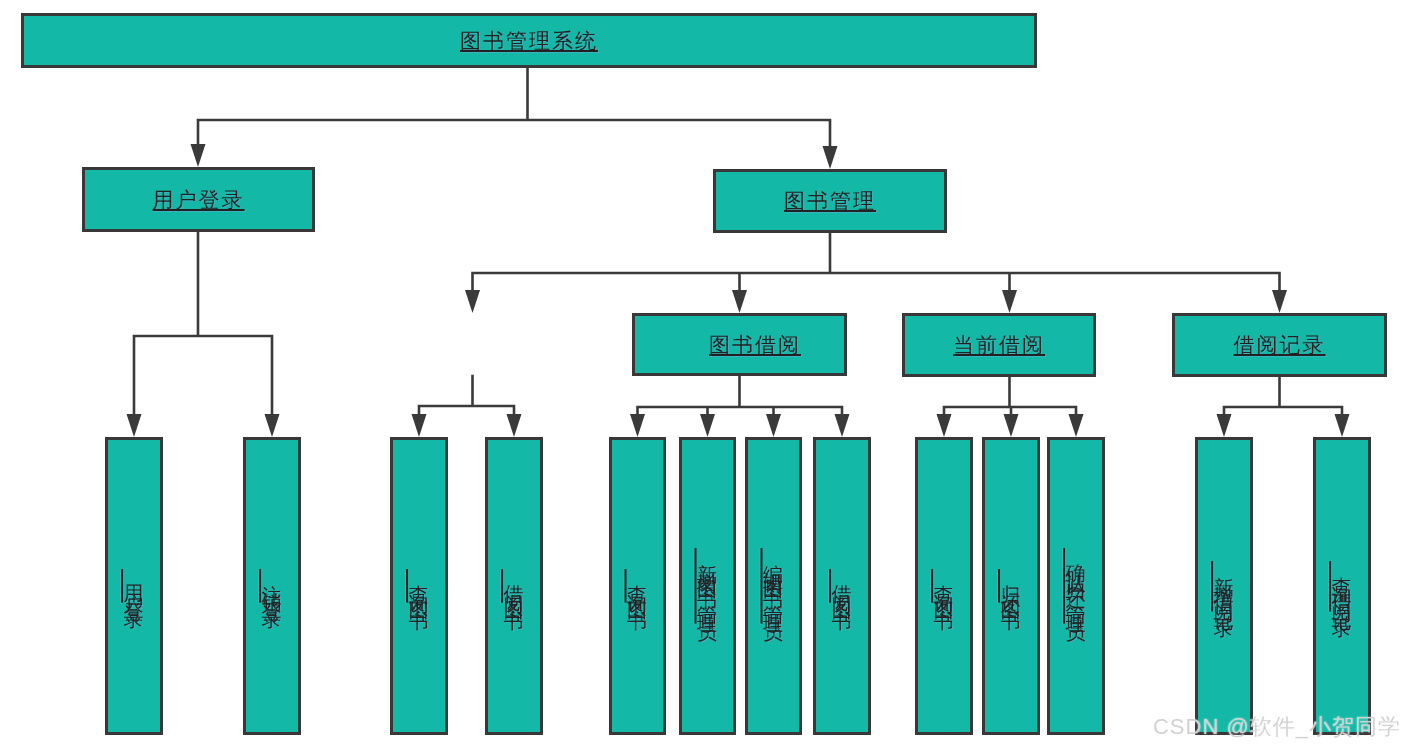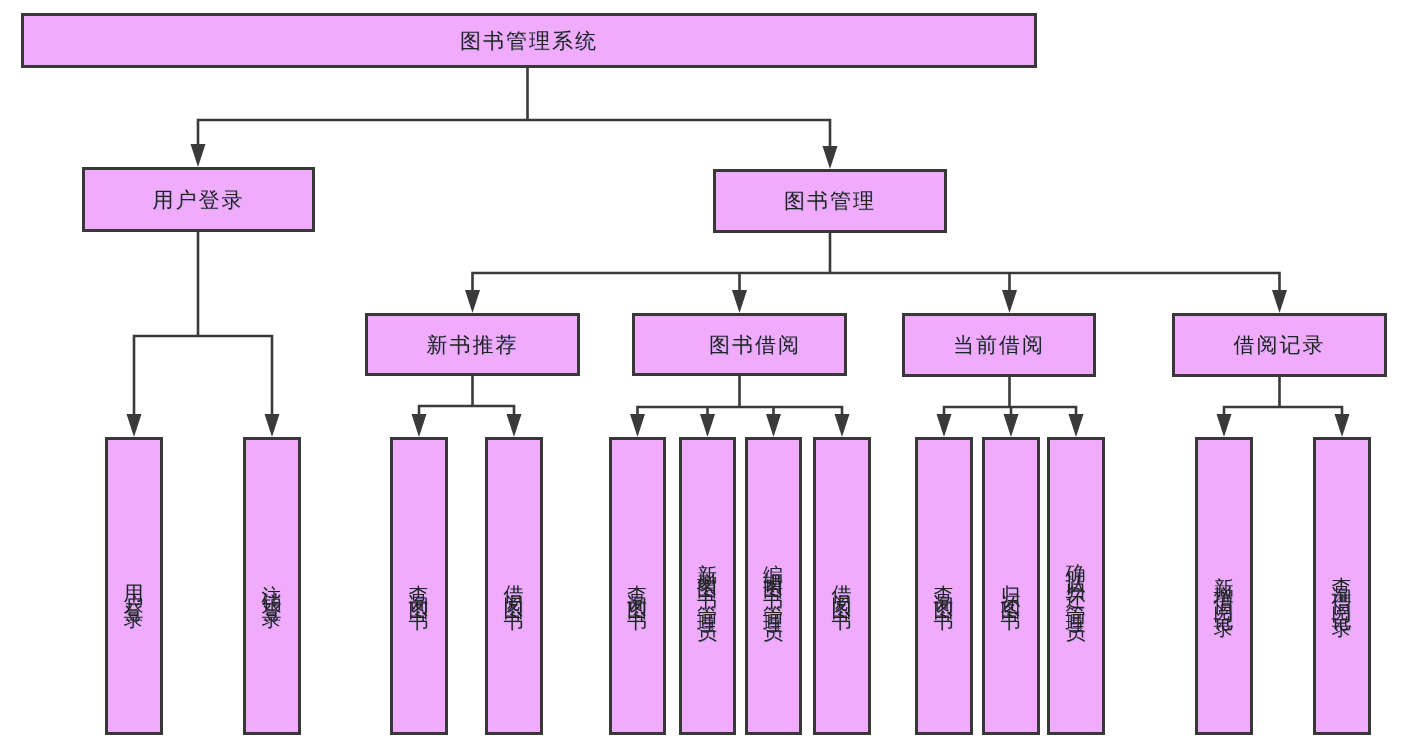--- a/index.html
+++ b/index.html
@@ -20,28 +20,29 @@
   svg.connectors path {
     fill: none;
     stroke: #3a3a3a;
     stroke-width: 2.6;
     stroke-linecap: square;
   }
   svg.connectors polygon { fill: #3a3a3a; stroke: none; }
   .node {
     position: absolute;
     box-sizing: border-box;
-    background: #f0abfc;
+    background: #14b8a6;
     border: 3px solid #383838;
     display: flex;
     align-items: center;
     justify-content: center;
     color: #222222;
     z-index: 2;
     text-shadow: 1px 1px 0 rgba(140,170,235,0.32);
+    text-decoration: underline;
   }
   .hnode {
     font-size: 21px;
     letter-spacing: 2px;
     white-space: nowrap;
   }
   .leaf {
     writing-mode: vertical-rl;
     text-orientation: mixed;
     font-size: 20px;
@@ -107,21 +108,20 @@
       <polygon points="1216.5,414 1231.5,414 1224,437"></polygon>
       <polygon points="1334.5,414 1349.5,414 1342,437"></polygon>
     </g>
   </svg>
 
   <div class="node hnode" style="left:21px; top:13px; width:1016px; height:55px;">图书管理系统</div>
 
   <div class="node hnode" style="left:82px; top:167px; width:233px; height:65px;">用户登录</div>
   <div class="node hnode" style="left:713px; top:169px; width:234px; height:64px;">图书管理</div>
 
-  <div class="node hnode" style="left:365px; top:313px; width:215px; height:63px;">新书推荐</div>
   <div class="node hnode" style="left:632px; top:313px; width:215px; height:63px;padding-left:31px;">图书借阅</div>
   <div class="node hnode" style="left:902px; top:313px; width:194px; height:64px;">当前借阅</div>
   <div class="node hnode" style="left:1172px; top:313px; width:215px; height:64px;">借阅记录</div>
 
   <div class="node leaf" style="left:105px; top:437px; width:58px; height:298px;">用户登录</div>
   <div class="node leaf" style="left:243px; top:437px; width:58px; height:298px;">注销登录</div>
 
   <div class="node leaf" style="left:390px; top:437px; width:58px; height:298px;">查询图书</div>
   <div class="node leaf" style="left:485px; top:437px; width:58px; height:298px;">借阅图书</div>
 
@@ -130,14 +130,15 @@
   <div class="node leaf" style="left:745px; top:437px; width:57px; height:298px;">编辑图书（管理员）</div>
   <div class="node leaf" style="left:813px; top:437px; width:58px; height:298px;">借阅图书</div>
 
   <div class="node leaf" style="left:915px; top:437px; width:58px; height:298px;">查询图书</div>
   <div class="node leaf" style="left:982px; top:437px; width:58px; height:298px;">归还图书</div>
   <div class="node leaf" style="left:1047px; top:437px; width:58px; height:298px;">确认归还（管理员）</div>
 
   <div class="node leaf" style="left:1195px; top:437px; width:58px; height:298px;">新增借阅记录</div>
   <div class="node leaf" style="left:1313px; top:437px; width:58px; height:298px;">查询借阅记录</div>
 
+  <div class="watermark">CSDN @软件_小贺同学</div>
 
 </div>
 
 </body></html>

